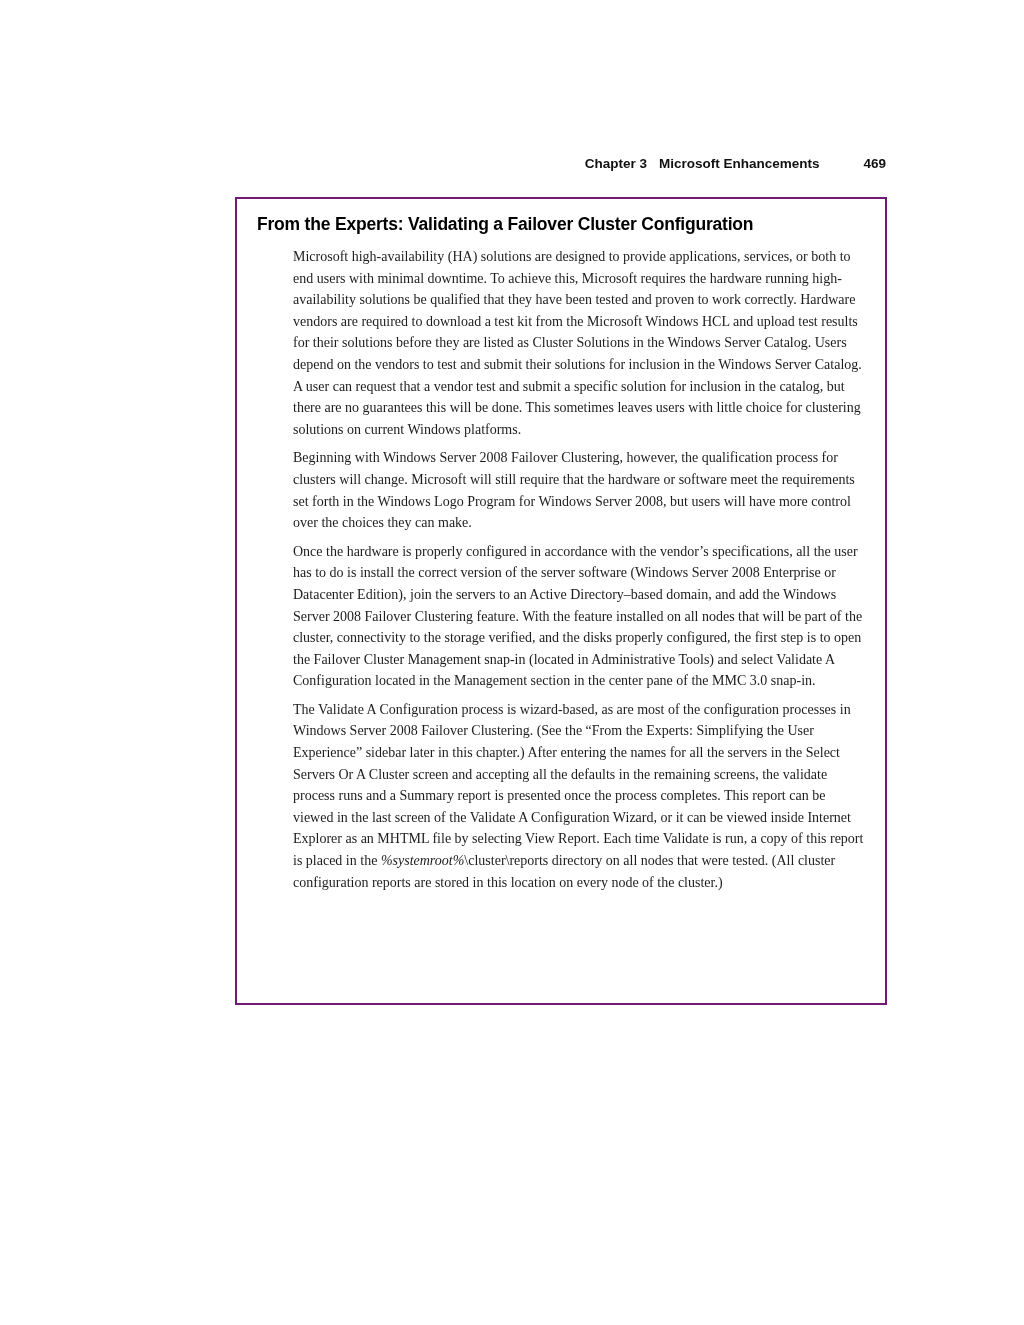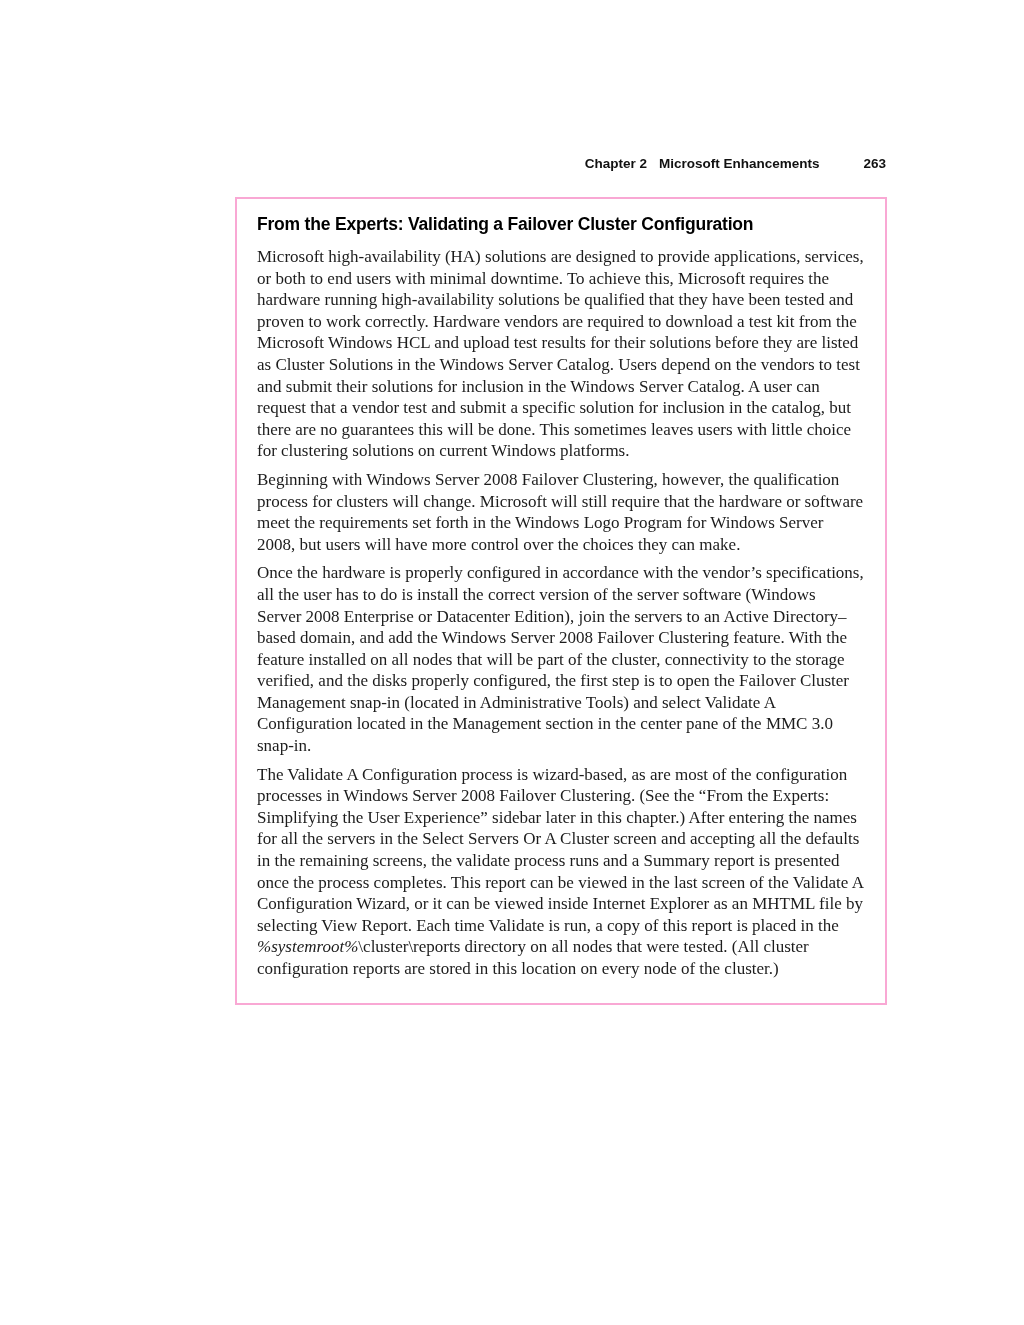--- a/index.html
+++ b/index.html
@@ -25,47 +25,48 @@
     white-space: nowrap;
   }
   .running-header .chap { margin-right: 12px; }
   .running-header .pgnum { margin-left: 44px; }
   .expert-box {
     position: absolute;
     left: 235px;
     top: 197px;
     width: 652px;
     min-height: 808px;
-    border: 2px solid #f9a8d4;
+    border: 2px solid #701a75;
     background: #fff;
     padding: 15px 21px 20px 20px;
   }
   .expert-title {
     font-family: "Liberation Sans", sans-serif;
     font-weight: bold;
     font-size: 17.5px;
     letter-spacing: -0.2px;
     color: #000;
     margin-bottom: 11px;
   }
   .expert-box p {
-    font-size: 17px;
+    font-size: 14px;
     line-height: 21.6px;
     margin-bottom: 7px;
     text-align: left;
     color: #1c1c1c;
+    margin-left: 36px;
   }
   .expert-box p:last-child { margin-bottom: 0; }
   .italic { font-style: italic; text-align: center; }
 </style>
 </head>
 <body>
 
 <div class="running-header">
-  <span class="chap">Chapter 2</span><span>Microsoft Enhancements</span><span class="pgnum">263</span>
+  <span class="chap">Chapter 3</span><span>Microsoft Enhancements</span><span class="pgnum">469</span>
 </div>
 
 <div class="expert-box">
   <div class="expert-title">From the Experts: Validating a Failover Cluster Configuration</div>
   <p>Microsoft high-availability (HA) solutions are designed to provide applications, services, or both to end users with minimal downtime. To achieve this, Microsoft requires the hardware running high-availability solutions be qualified that they have been tested and proven to work correctly. Hardware vendors are required to download a test kit from the Microsoft Windows HCL and upload test results for their solutions before they are listed as Cluster Solutions in the Windows Server Catalog. Users depend on the vendors to test and submit their solutions for inclusion in the Windows Server Catalog. A user can request that a vendor test and submit a specific solution for inclusion in the catalog, but there are no guarantees this will be done. This sometimes leaves users with little choice for clustering solutions on current Windows platforms.</p>
   <p>Beginning with Windows Server 2008 Failover Clustering, however, the qualification process for clusters will change. Microsoft will still require that the hardware or software meet the requirements set forth in the Windows Logo Program for Windows Server 2008, but users will have more control over the choices they can make.</p>
   <p>Once the hardware is properly configured in accordance with the vendor’s specifications, all the user has to do is install the correct version of the server software (Windows Server 2008 Enterprise or Datacenter Edition), join the servers to an Active Directory–based domain, and add the Windows Server 2008 Failover Clustering feature. With the feature installed on all nodes that will be part of the cluster, connectivity to the storage verified, and the disks properly configured, the first step is to open the Failover Cluster Management snap-in (located in Administrative Tools) and select Validate A Configuration located in the Management section in the center pane of the MMC 3.0 snap-in.</p>
   <p><span>The Validate A Configuration process is wizard-based, as are most of the configuration processes in Windows Server 2008 Failover Clustering. (See the “From the Experts: Simplifying the User Experience” sidebar later in this chapter.) After entering the names for all the servers in the Select Servers Or A Cluster screen and accepting all the defaults in the remaining screens, the validate process runs and a Summary report is presented once the process completes. This report can be viewed in the last screen of the Validate A Configuration Wizard, or it can be viewed inside Internet Explorer as an MHTML file by selecting View Report. Each time Validate is run, a copy of this report is placed in the </span><span class="italic">%systemroot%</span><span>\cluster\reports directory on all nodes that were tested. (All cluster configuration reports are stored in this location on every node of the cluster.)</span></p>
 </div>
 

